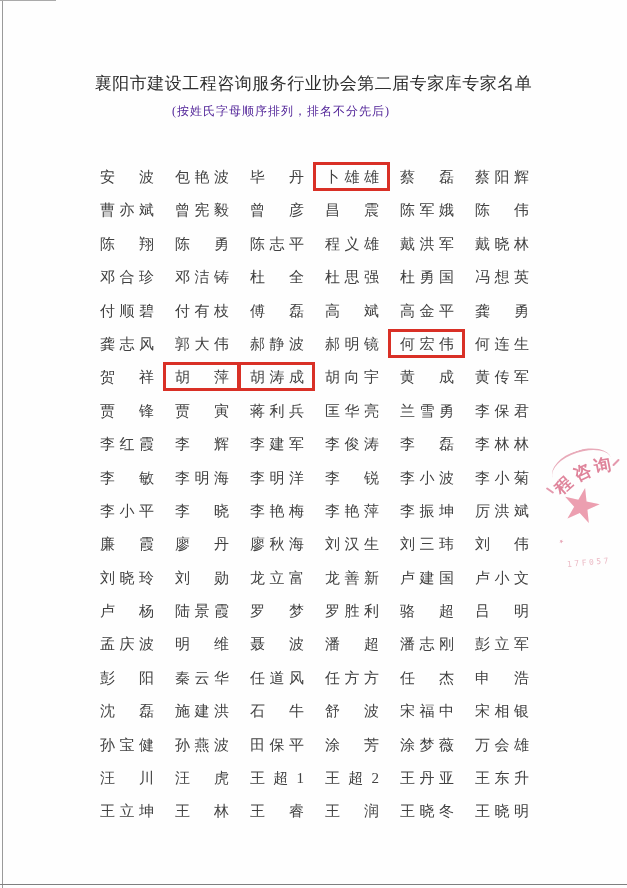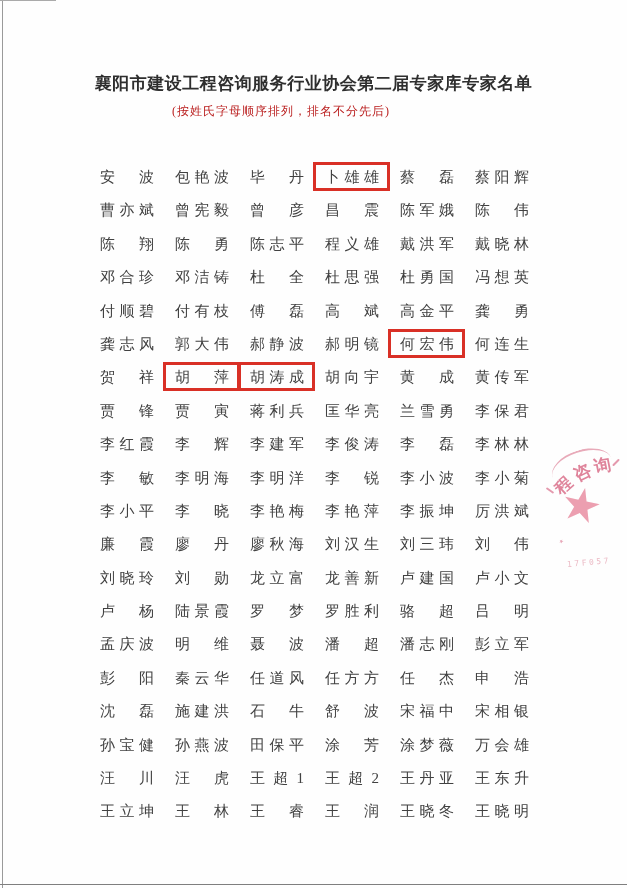--- a/index.html
+++ b/index.html
@@ -13,27 +13,27 @@
   .page { position:absolute; inset:0; background:#fefefe; }
 
   
   .edge-left   { position:absolute; left:2px; top:0; width:1px; height:888px; background:#9a9a9a; }
   .edge-bottom { position:absolute; left:0; top:884px; width:627px; height:1px; background:#7f7f7f; }
   .edge-top    { position:absolute; left:0; top:0; width:56px; height:1px; background:#aaaaaa; }
 
   .title {
     position:absolute; top:72px; left:0; width:627px;
     text-align:center;
-    font-size:17px; font-weight:bold; color:#2e2e2e;
+    font-size:17px; font-weight:normal; color:#2e2e2e;
     letter-spacing:0.5px; margin:0;
   }
   .subtitle {
     position:absolute; top:103px; left:0; width:562px;
     text-align:center;
-    font-size:12px; color:#b91c1c; letter-spacing:1px;
+    font-size:12px; color:#4c1d95; letter-spacing:1px;
   }
 
   .grid {
     position:absolute; left:100px; top:152px;
     display:grid;
     grid-template-columns:repeat(6,54px);
     column-gap:21px; row-gap:13.4px;
     font-size:15px; line-height:20px; color:#414141;margin-top:15px;
   }
   .cell {

